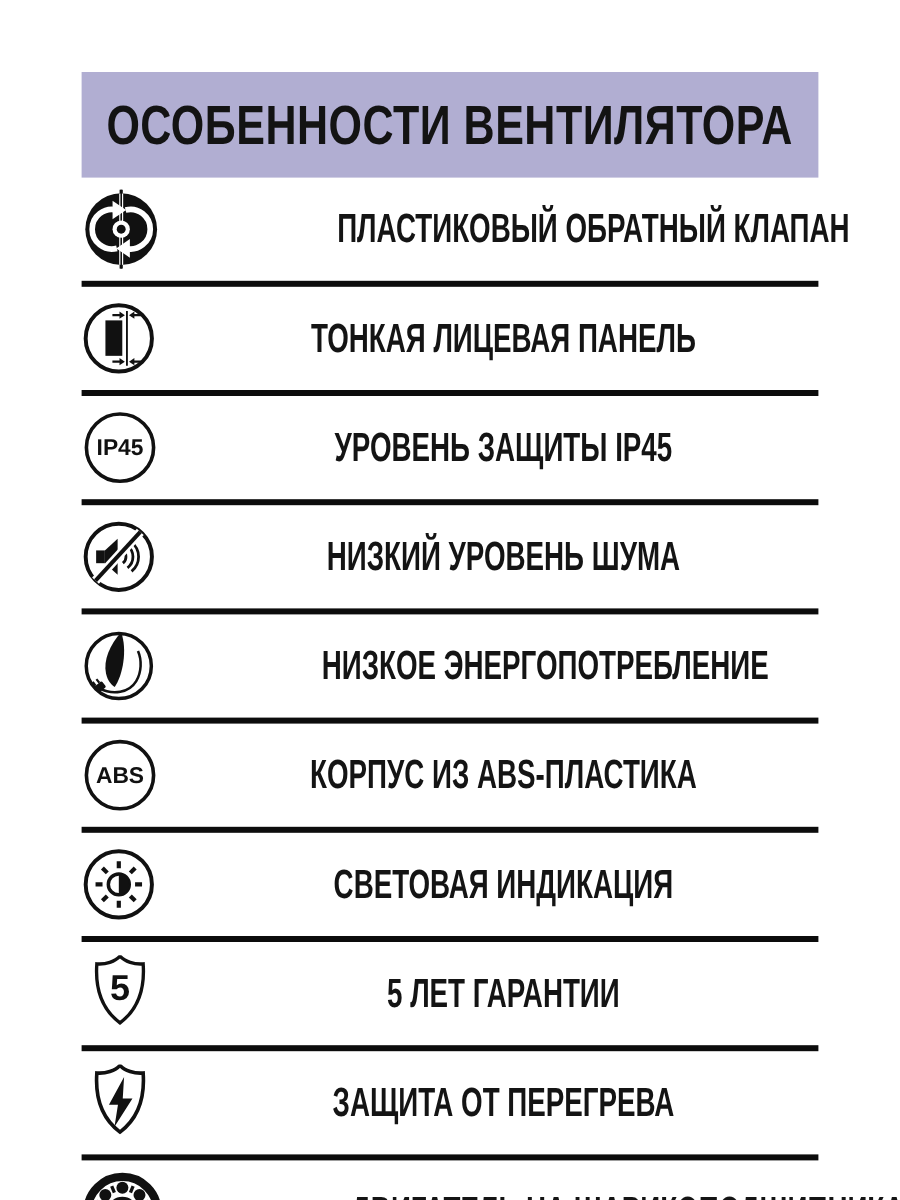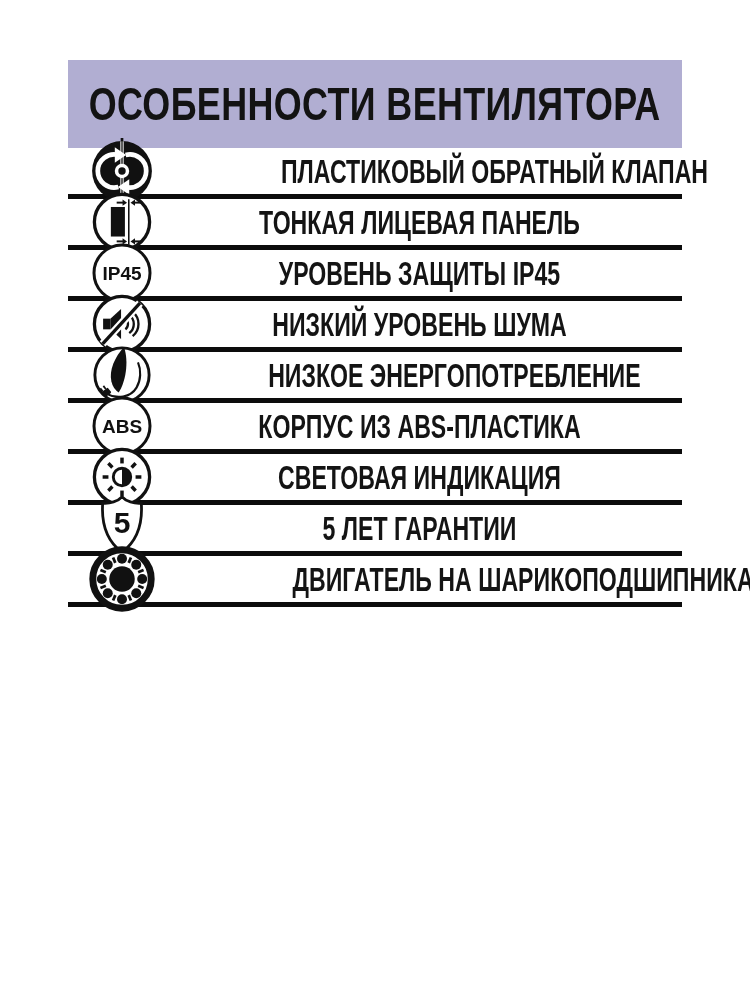--- a/index.html
+++ b/index.html
@@ -15,27 +15,27 @@
     height:88px; background:#b1aed2;
     display:flex; align-items:center; justify-content:center;
   }
   .header-title {
     font-size:46px; font-weight:700; color:#131313;
     letter-spacing:0.5px; white-space:nowrap;
     transform:scaleX(0.78); transform-origin:center;
     line-height:1;
   }
   .feature-row {
-    height:51px; box-sizing:border-box;
+    height:91px; box-sizing:border-box;
     border-bottom:5px solid #0c0c0c;
     display:flex; align-items:center;
   }
   .icon-wrap {
     width:108px; flex:none;
-    display:flex; align-items:center; justify-content:center;
+    display:flex; align-items:center; justify-content:flex-start;
     overflow:visible;
   }
   .icon-wrap svg { display:block; }
   .feature-label {
     flex:1; text-align:center; padding-right:28px;
     font-size:34px; font-weight:700; color:#141414;
     white-space:nowrap; line-height:1;
     transform:scaleX(0.68); transform-origin:center;
   }
   .svg-badge-text {
@@ -174,20 +174,29 @@
     <div class="feature-row">
       <div class="icon-wrap">
         <svg width="64" height="64" viewBox="0 0 64 64">
           <path d="M32 0.8 C36 5.4 44.1 7.8 51.3 7.2 C52.5 23.8 49.2 43.4 32 56.4 C14.8 43.4 11.5 23.8 12.7 7.2 C19.9 7.8 28 5.4 32 0.8 Z" fill="#fff" stroke="#111" stroke-width="2.8"></path>
           <text class="svg-badge-text" x="32" y="37" font-size="30" text-anchor="middle">5</text>
         </svg>
       </div>
       <div class="feature-label">5 ЛЕТ ГАРАНТИИ</div>
     </div>
 
+    <div class="feature-row">
+      <div class="icon-wrap">
+        <svg width="64" height="64" viewBox="0 0 64 64">
+          <path d="M32 0.8 C36 5.4 44.1 7.8 51.3 7.2 C52.5 23.8 49.2 43.4 32 56.4 C14.8 43.4 11.5 23.8 12.7 7.2 C19.9 7.8 28 5.4 32 0.8 Z" fill="#fff" stroke="#111" stroke-width="3"></path>
+          <polygon points="35.4,10.6 22.8,33.6 30.3,33.6 27.4,52 42.4,28.4 34.3,28.4" fill="#111"></polygon>
+        </svg>
+      </div>
+      <div class="feature-label">ЗАЩИТА ОТ ПЕРЕГРЕВА</div>
+    </div>
 
     <div class="feature-row">
       <div class="icon-wrap">
         <svg width="68" height="68" viewBox="0 0 64 64">
           <circle cx="32" cy="32" r="27.5" fill="#fff" stroke="#111" stroke-width="6.5"></circle>
           <circle cx="32" cy="32" r="12" fill="#111"></circle>
           <g fill="#111">
             <circle cx="51" cy="32" r="4.7"></circle>
               <circle cx="45.4" cy="45.4" r="4.7"></circle>
             <circle cx="32" cy="51" r="4.7"></circle>

